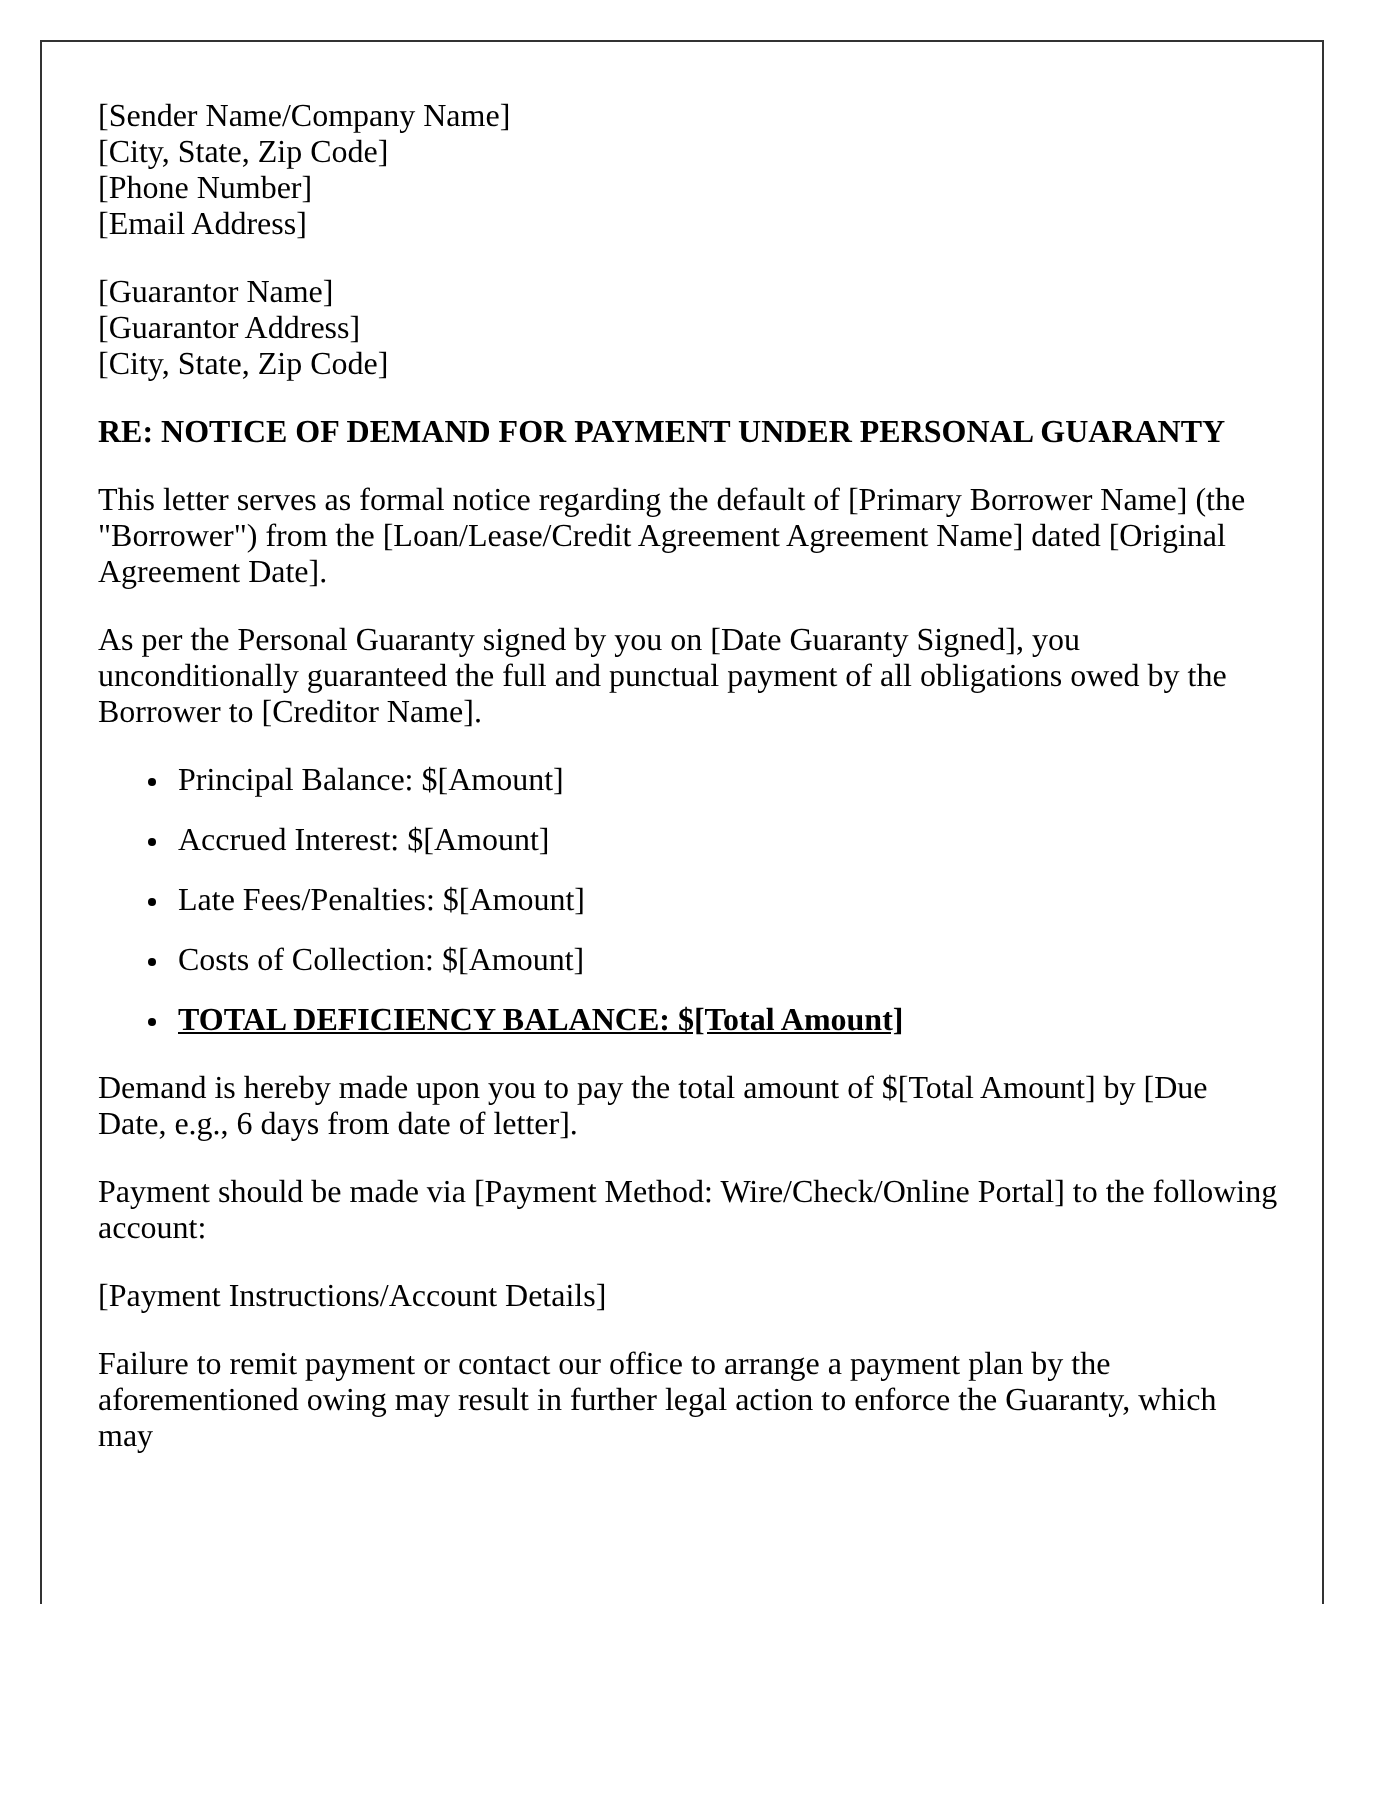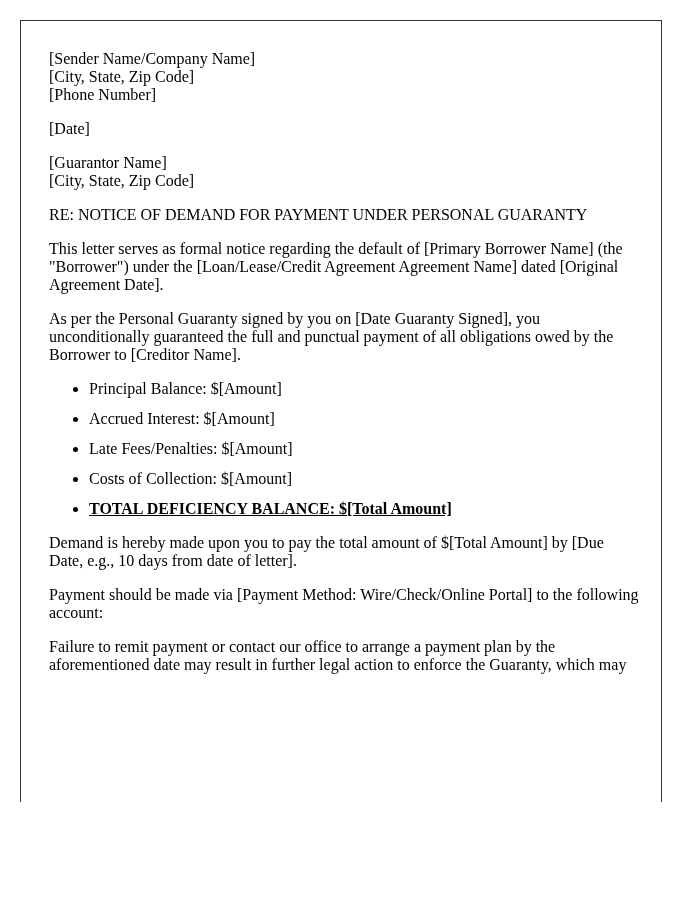--- a/index.html
+++ b/index.html
@@ -35,21 +35,21 @@
       top: 29px;
       width: 590px;
     }
     .block {
       margin: 0 0 16px 0;
     }
     .line {
       display: block;
     }
     .subject {
-      font-weight: normal;
+      font-weight: bold;
       margin: 0 0 16px 0;
     }
     p {
       margin: 0 0 16px 0;
     }
     ul.amounts {
       margin: 0 0 16px 0;
       padding-left: 40px;
       list-style: disc;
     }
@@ -65,48 +65,48 @@
 </head>
 <body>
 
 <div class="page">
   <div class="content">
 
     <div class="block">
       <span class="line">[Sender Name/Company Name]</span>
       <span class="line">[City, State, Zip Code]</span>
       <span class="line">[Phone Number]</span>
+      <span class="line">[Email Address]</span>
     </div>
 
-    <div class="block">
-      <span class="line">[Date]</span>
-    </div>
 
     <div class="block">
       <span class="line">[Guarantor Name]</span>
+      <span class="line">[Guarantor Address]</span>
       <span class="line">[City, State, Zip Code]</span>
     </div>
 
     <div class="subject">RE: NOTICE OF DEMAND FOR PAYMENT UNDER PERSONAL GUARANTY</div>
 
 
-    <p>This letter serves as formal notice regarding the default of [Primary Borrower Name] (the "Borrower") under the [Loan/Lease/Credit Agreement Agreement Name] dated [Original Agreement Date].</p>
+    <p>This letter serves as formal notice regarding the default of [Primary Borrower Name] (the "Borrower") from the [Loan/Lease/Credit Agreement Agreement Name] dated [Original Agreement Date].</p>
 
     <p>As per the Personal Guaranty signed by you on [Date Guaranty Signed], you unconditionally guaranteed the full and punctual payment of all obligations owed by the Borrower to [Creditor Name].</p>
 
 
     <ul class="amounts">
       <li>Principal Balance: $[Amount]</li>
       <li>Accrued Interest: $[Amount]</li>
       <li>Late Fees/Penalties: $[Amount]</li>
       <li>Costs of Collection: $[Amount]</li>
       <li class="total">TOTAL DEFICIENCY BALANCE: $[Total Amount]</li>
     </ul>
 
-    <p>Demand is hereby made upon you to pay the total amount of $[Total Amount] by [Due Date, e.g., 10 days from date of letter].</p>
+    <p>Demand is hereby made upon you to pay the total amount of $[Total Amount] by [Due Date, e.g., 6 days from date of letter].</p>
 
     <p>Payment should be made via [Payment Method: Wire/Check/Online Portal] to the following account:</p>
 
+    <p>[Payment Instructions/Account Details]</p>
 
-    <p>Failure to remit payment or contact our office to arrange a payment plan by the aforementioned date may result in further legal action to enforce the Guaranty, which may</p>
+    <p>Failure to remit payment or contact our office to arrange a payment plan by the aforementioned owing may result in further legal action to enforce the Guaranty, which may</p>
 
   </div>
 </div>
 
 </body></html>

